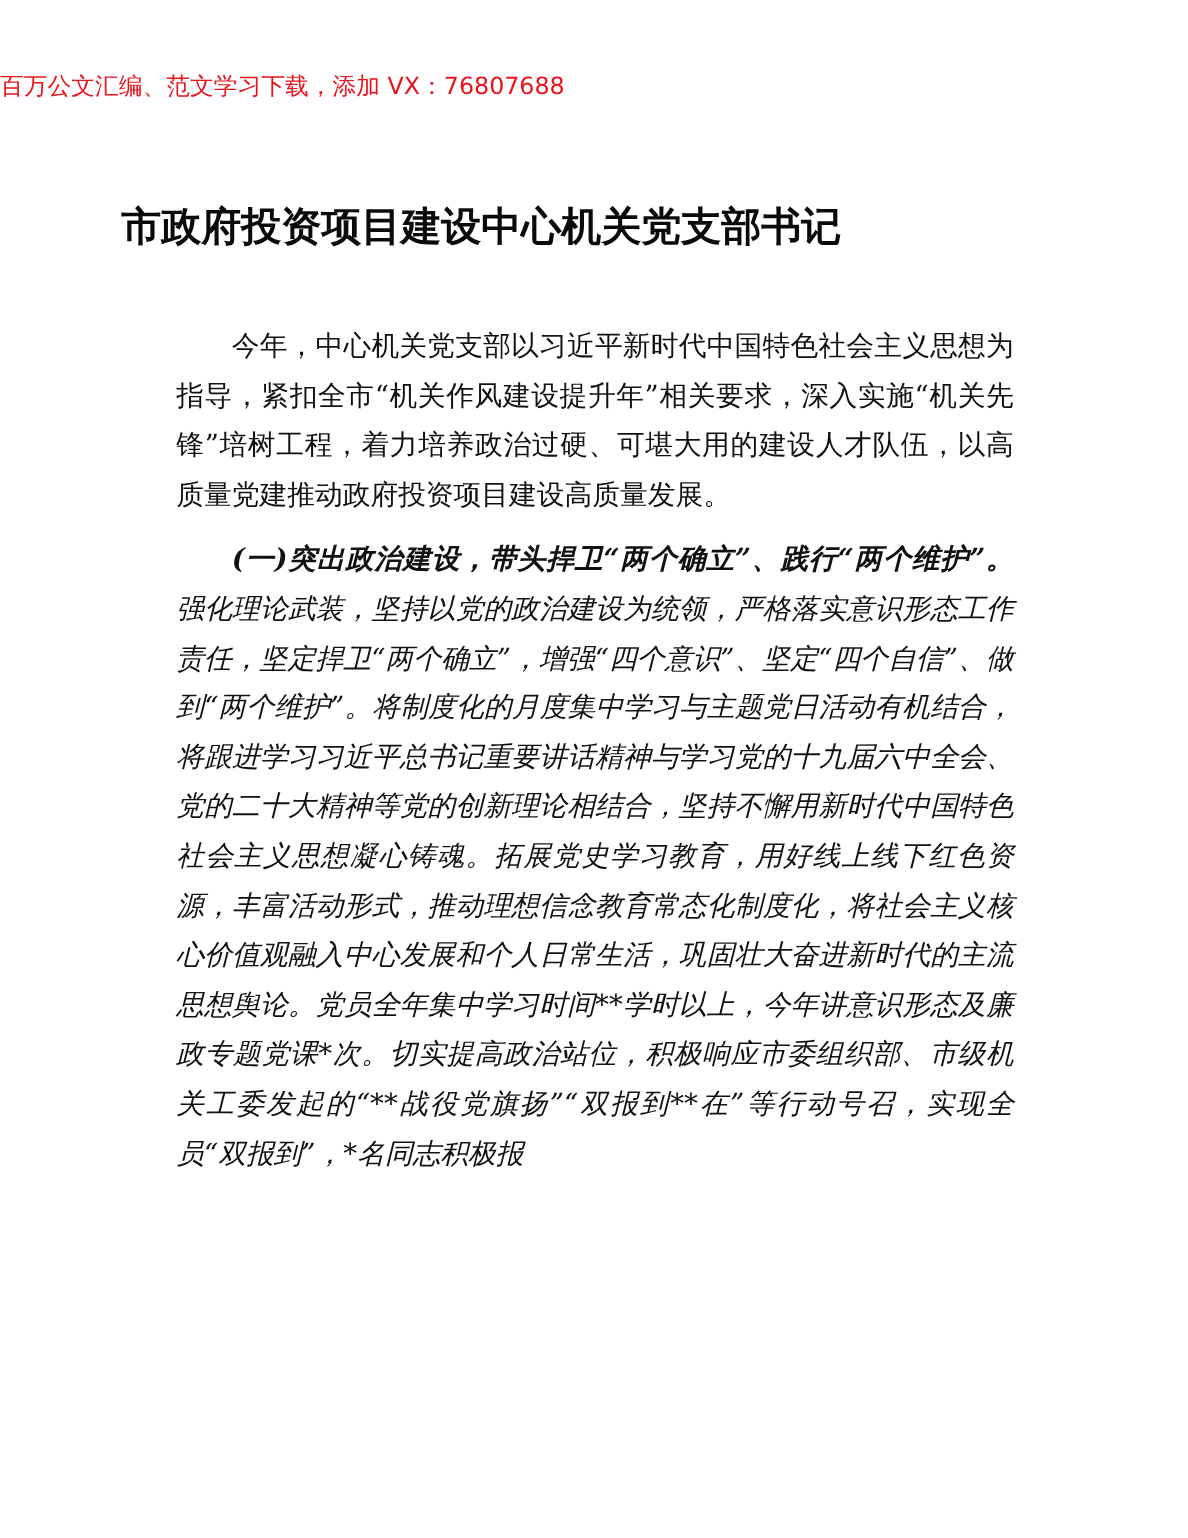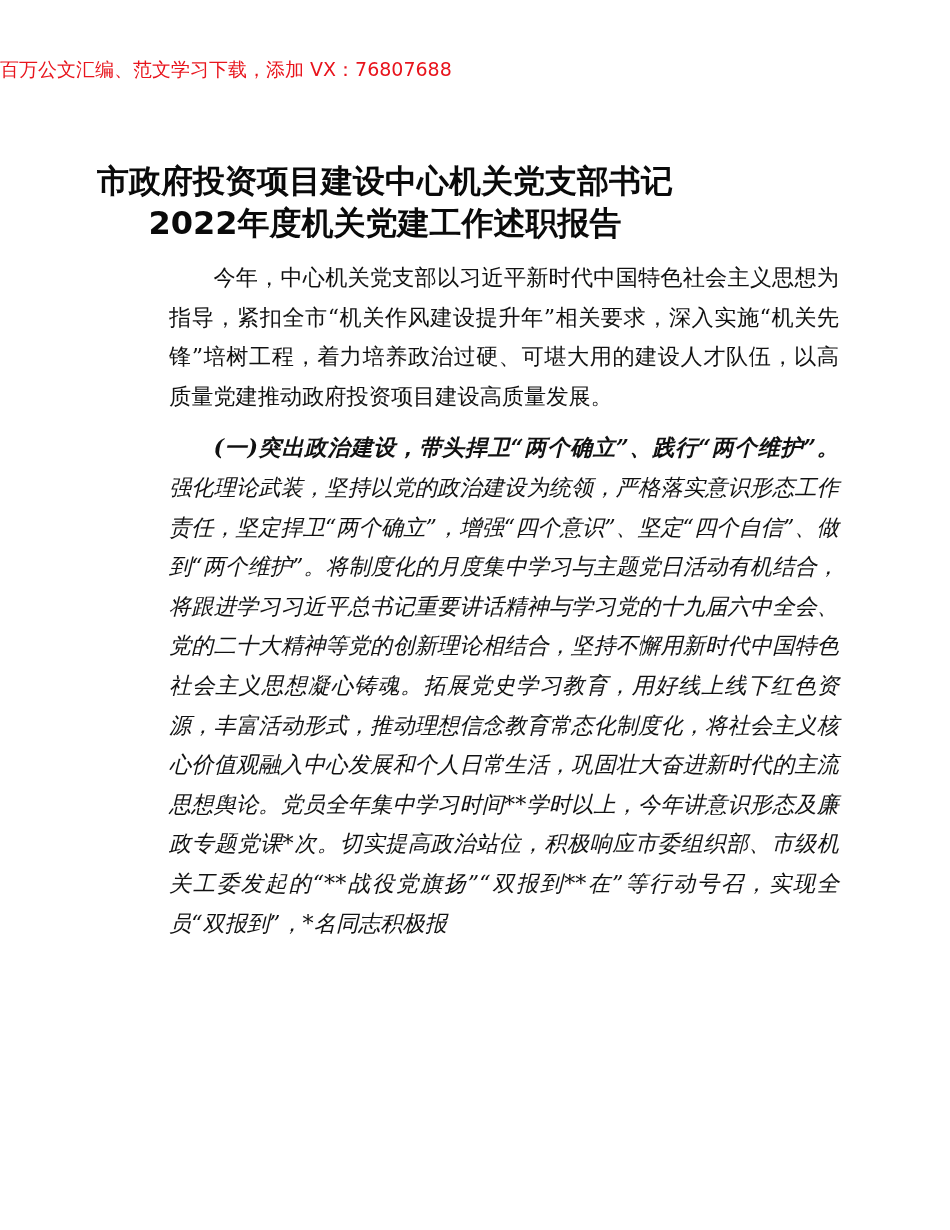--- a/index.html
+++ b/index.html
@@ -43,21 +43,20 @@
     .title .line { display: block; }
     .content {
       position: absolute;
       top: 258px;
       left: 141px;
       width: 670px;
       font-size: 22.2px;
       line-height: 39.6px;
       text-align: justify;
       text-justify: inter-character;
-      margin-left: 28px;
     }
     .para {
       margin: 0;
       text-indent: 2em;
     }
     .heading1 {
       margin: 0;
       margin-top: 12px;
       text-indent: 2em;
       font-weight: bold;
@@ -70,19 +69,18 @@
     }
     .bold { font-weight: bold; }
   </style>
 </head>
 <body>
 
 <div class="watermark">百万公文汇编、范文学习下载，添加 VX：76807688</div>
 
 <div class="title">
   <span class="line">市政府投资项目建设中心机关党支部书记</span>
-  <span class="line">2022年度机关党建工作述职报告</span>
 </div>
 
 <div class="content">
   <p class="para">今年，中心机关党支部以习近平新时代中国特色社会主义思想为指导，紧扣全市“机关作风建设提升年”相关要求，深入实施“机关先锋”培树工程，着力培养政治过硬、可堪大用的建设人才队伍，以高质量党建推动政府投资项目建设高质量发展。</p>
   <p class="para2"><span class="bold">(一)突出政治建设，带头捍卫“两个确立”、践行“两个维护”。</span><span>强化理论武装，坚持以党的政治建设为统领，严格落实意识形态工作责任，坚定捍卫“两个确立”，增强“四个意识”、坚定“四个自信”、做到“两个维护”。将制度化的月度集中学习与主题党日活动有机结合，将跟进学习习近平总书记重要讲话精神与学习党的十九届六中全会、党的二十大精神等党的创新理论相结合，坚持不懈用新时代中国特色社会主义思想凝心铸魂。拓展党史学习教育，用好线上线下红色资源，丰富活动形式，推动理想信念教育常态化制度化，将社会主义核心价值观融入中心发展和个人日常生活，巩固壮大奋进新时代的主流思想舆论。党员全年集中学习时间**学时以上，今年讲意识形态及廉政专题党课*次。切实提高政治站位，积极响应市委组织部、市级机关工委发起的“**战役党旗扬”“双报到**在”等行动号召，实现全员“双报到”，*名同志积极报</span></p>
 </div>
 
 </body></html>

